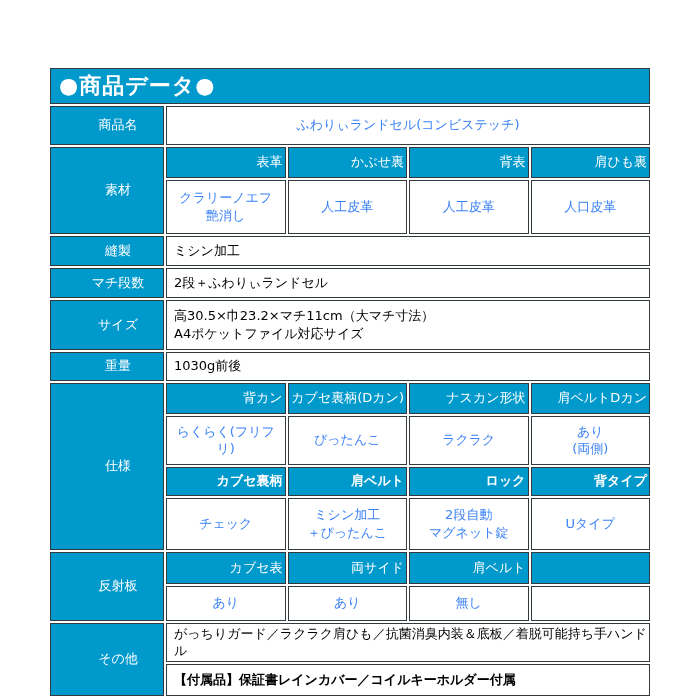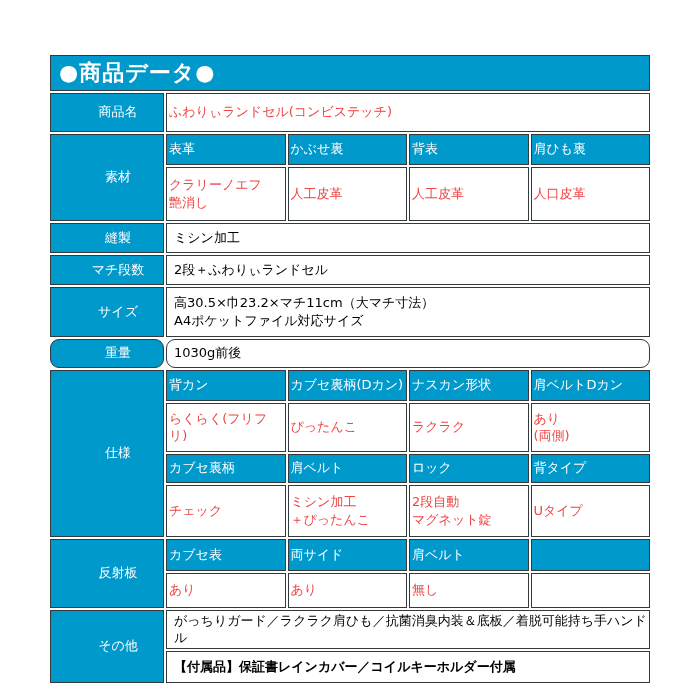--- a/index.html
+++ b/index.html
@@ -1,21 +1,21 @@
 <!DOCTYPE html>
 <html lang="ja"><head>
 <meta charset="utf-8">
 <style>
   html,body{margin:0;padding:0;background:#ffffff;}
   body{
     width:700px;height:700px;position:relative;
     font-family:"DejaVu Sans","Liberation Sans",sans-serif;
     color:#000;
   }
-  .table-wrap{position:absolute;left:48px;top:53px;width:604px;}
+  .table-wrap{position:absolute;left:48px;top:66px;width:604px;}
   table.spec{
     width:604px;
     table-layout:fixed;
     border-collapse:separate;
     border-spacing:2px;
     background:#ffffff;
   }
   td{
     border:1px solid #333a3d;
     vertical-align:middle;
@@ -36,46 +36,47 @@
   }
   td.lbl{
     background:#0099cc;
     color:#ffffff;
     text-align:center;
     padding-left:24px;
   }
   td.hdr{
     background:#0099cc;
     color:#ffffff;
-    text-align:left;
+    text-align:right;
   }
   td.val{
     background:#ffffff;
-    color:#ef4444;
+    color:#3b82f6;
+    text-align:center;
     white-space:pre-line;
   }
   td.vfull{
     background:#ffffff;
     color:#000000;
     text-align:left;
     padding-left:7px;
     white-space:pre-line;
     margin-top:44px;
   }
   
   tr.r-name td{height:35px;}
   tr.r-mat-h td.hdr{height:27px;}
   tr.r-mat-v td.val{height:50px;}
   tr.r-sew td{height:26px;}
   tr.r-gus td{height:26px;}
   tr.r-size td{height:46px;}
-  tr.r-wt td{height:25px;border-radius:9px;}
+  tr.r-wt td{height:25px;}
   tr.r-sp-h1 td.hdr{height:27px;}
   tr.r-sp-v1 td.val{height:45px;}
-  tr.r-sp-h2 td.hdr{height:25px;}
+  tr.r-sp-h2 td.hdr{height:25px;font-weight:bold;}
   tr.r-sp-v2 td.val{height:48px;}
   tr.r-rf-h td.hdr{height:28px;}
   tr.r-rf-v td.val{height:31px;}
   tr.r-ot1 td{height:26px;}
   tr.r-ot2 td{height:28px;font-weight:bold;}
 </style>
 </head>
 <body>
 
 <div class="table-wrap">

